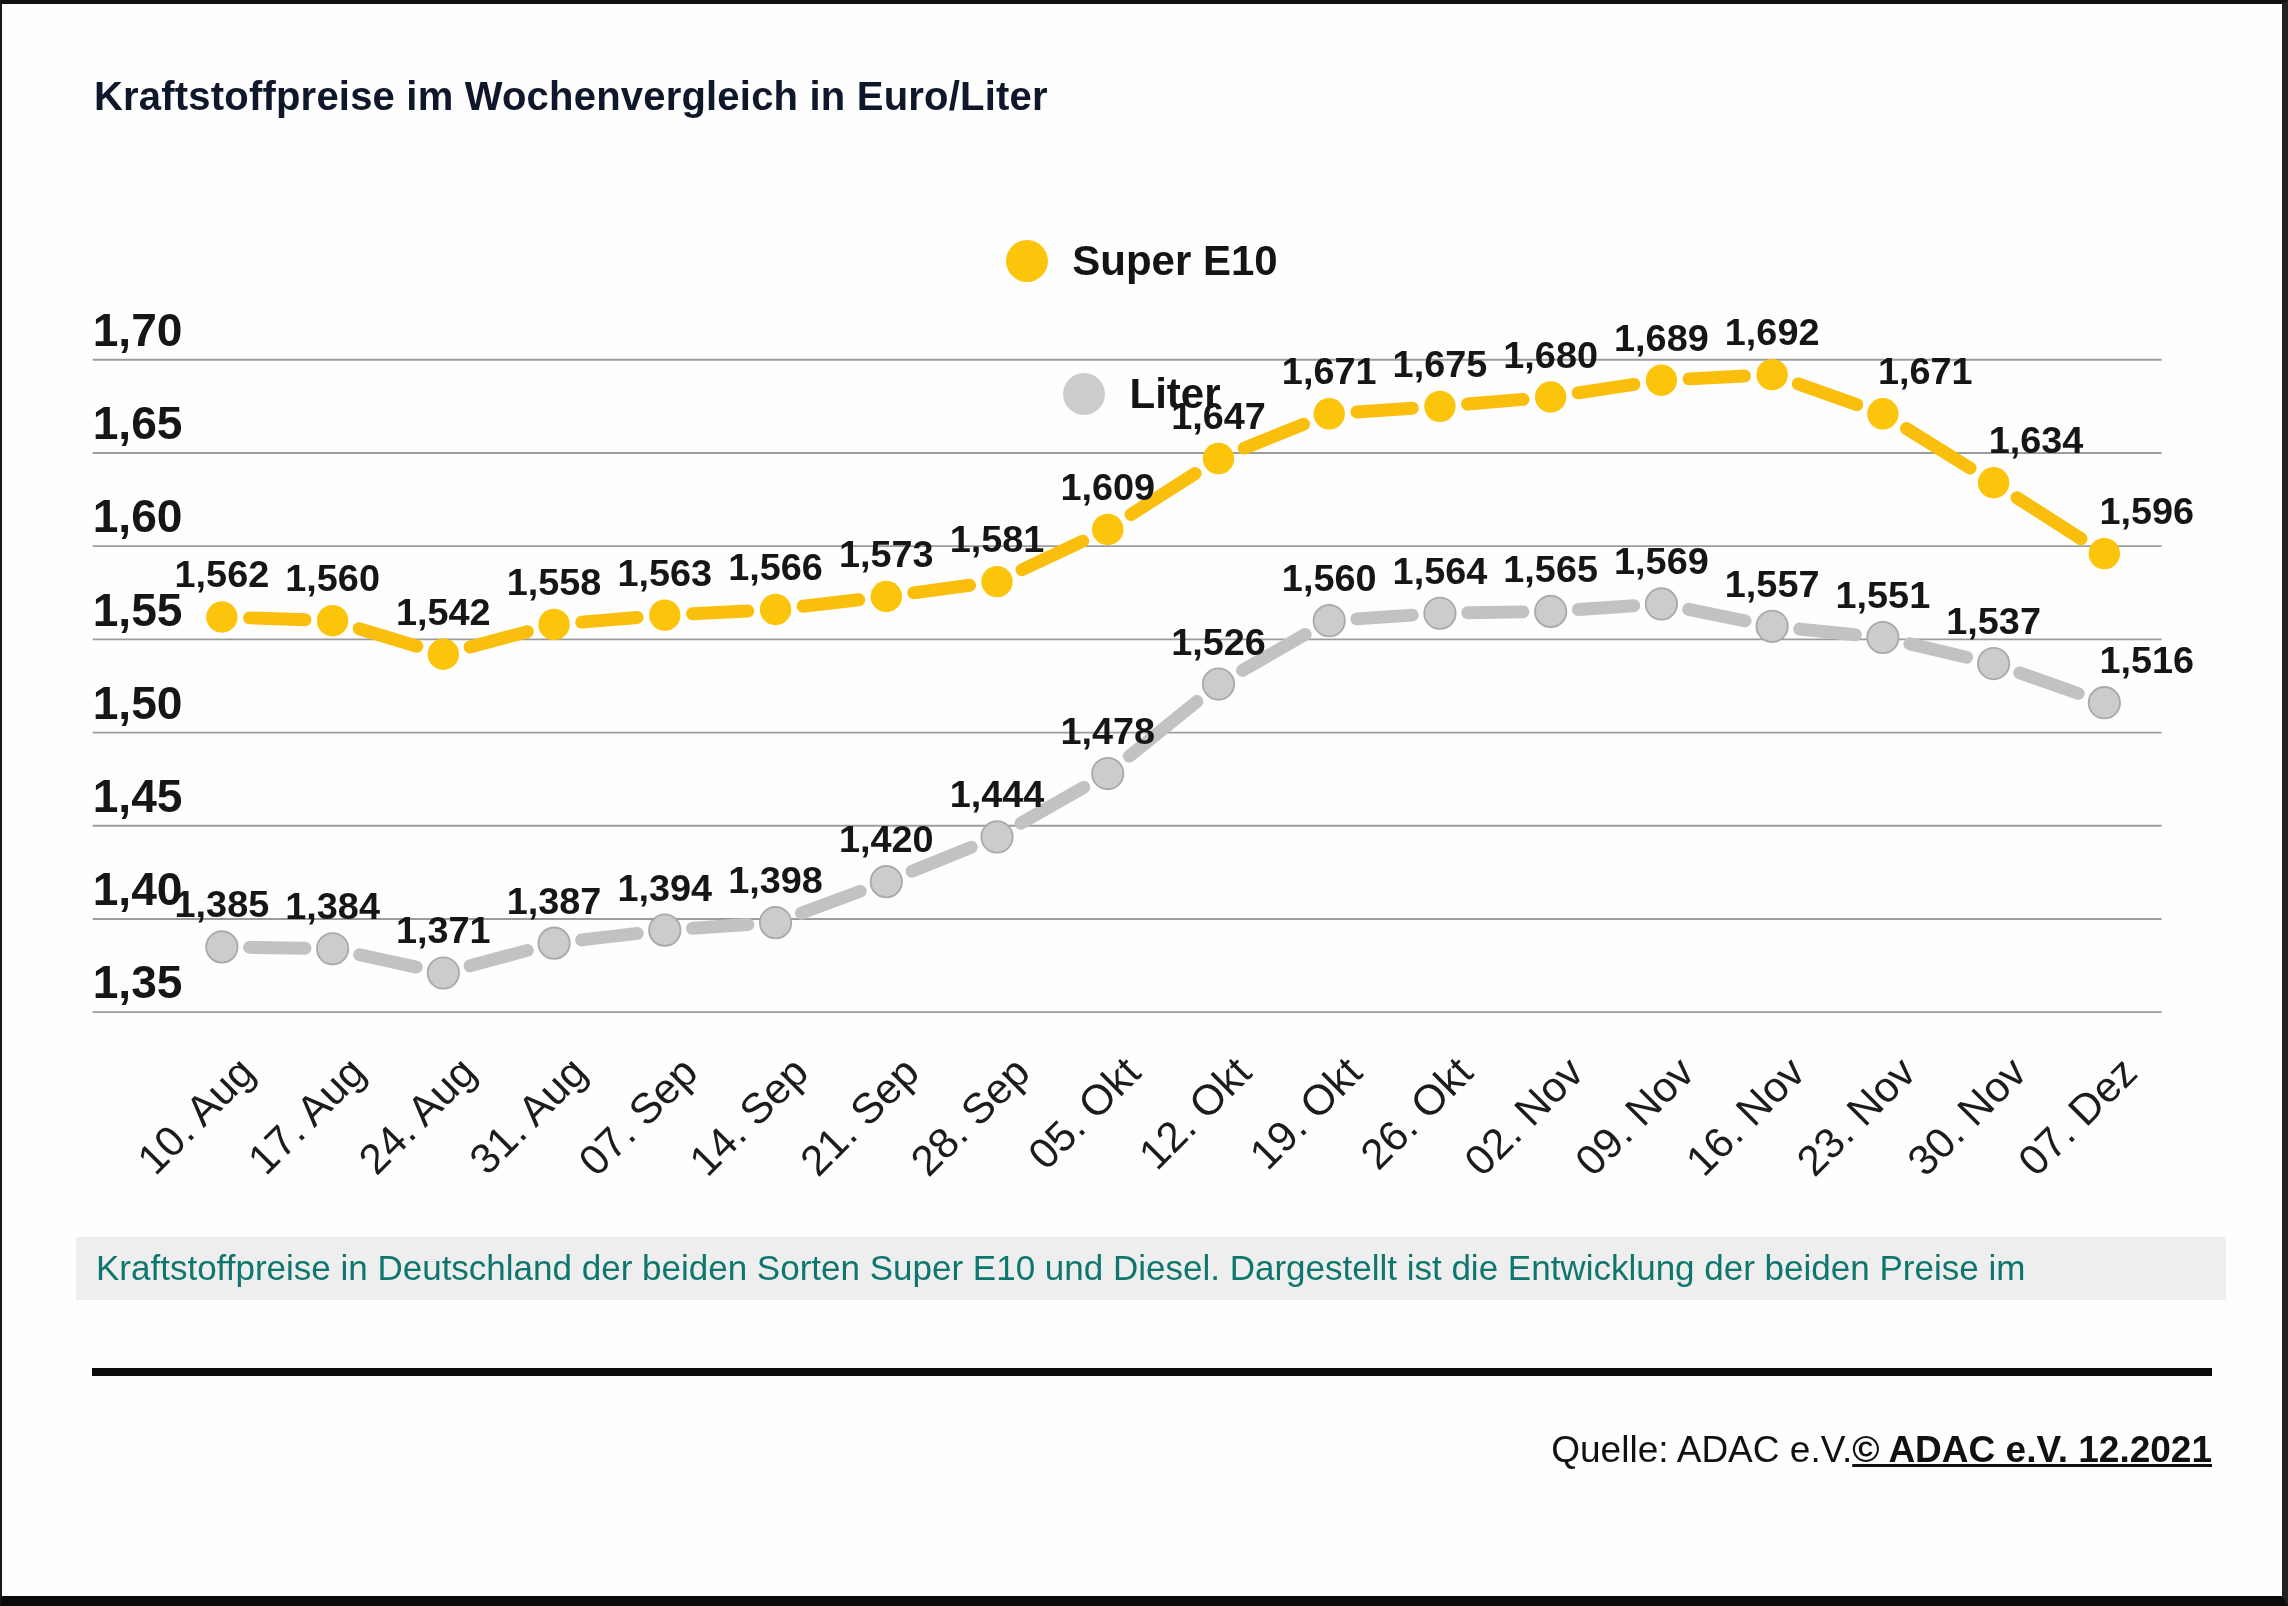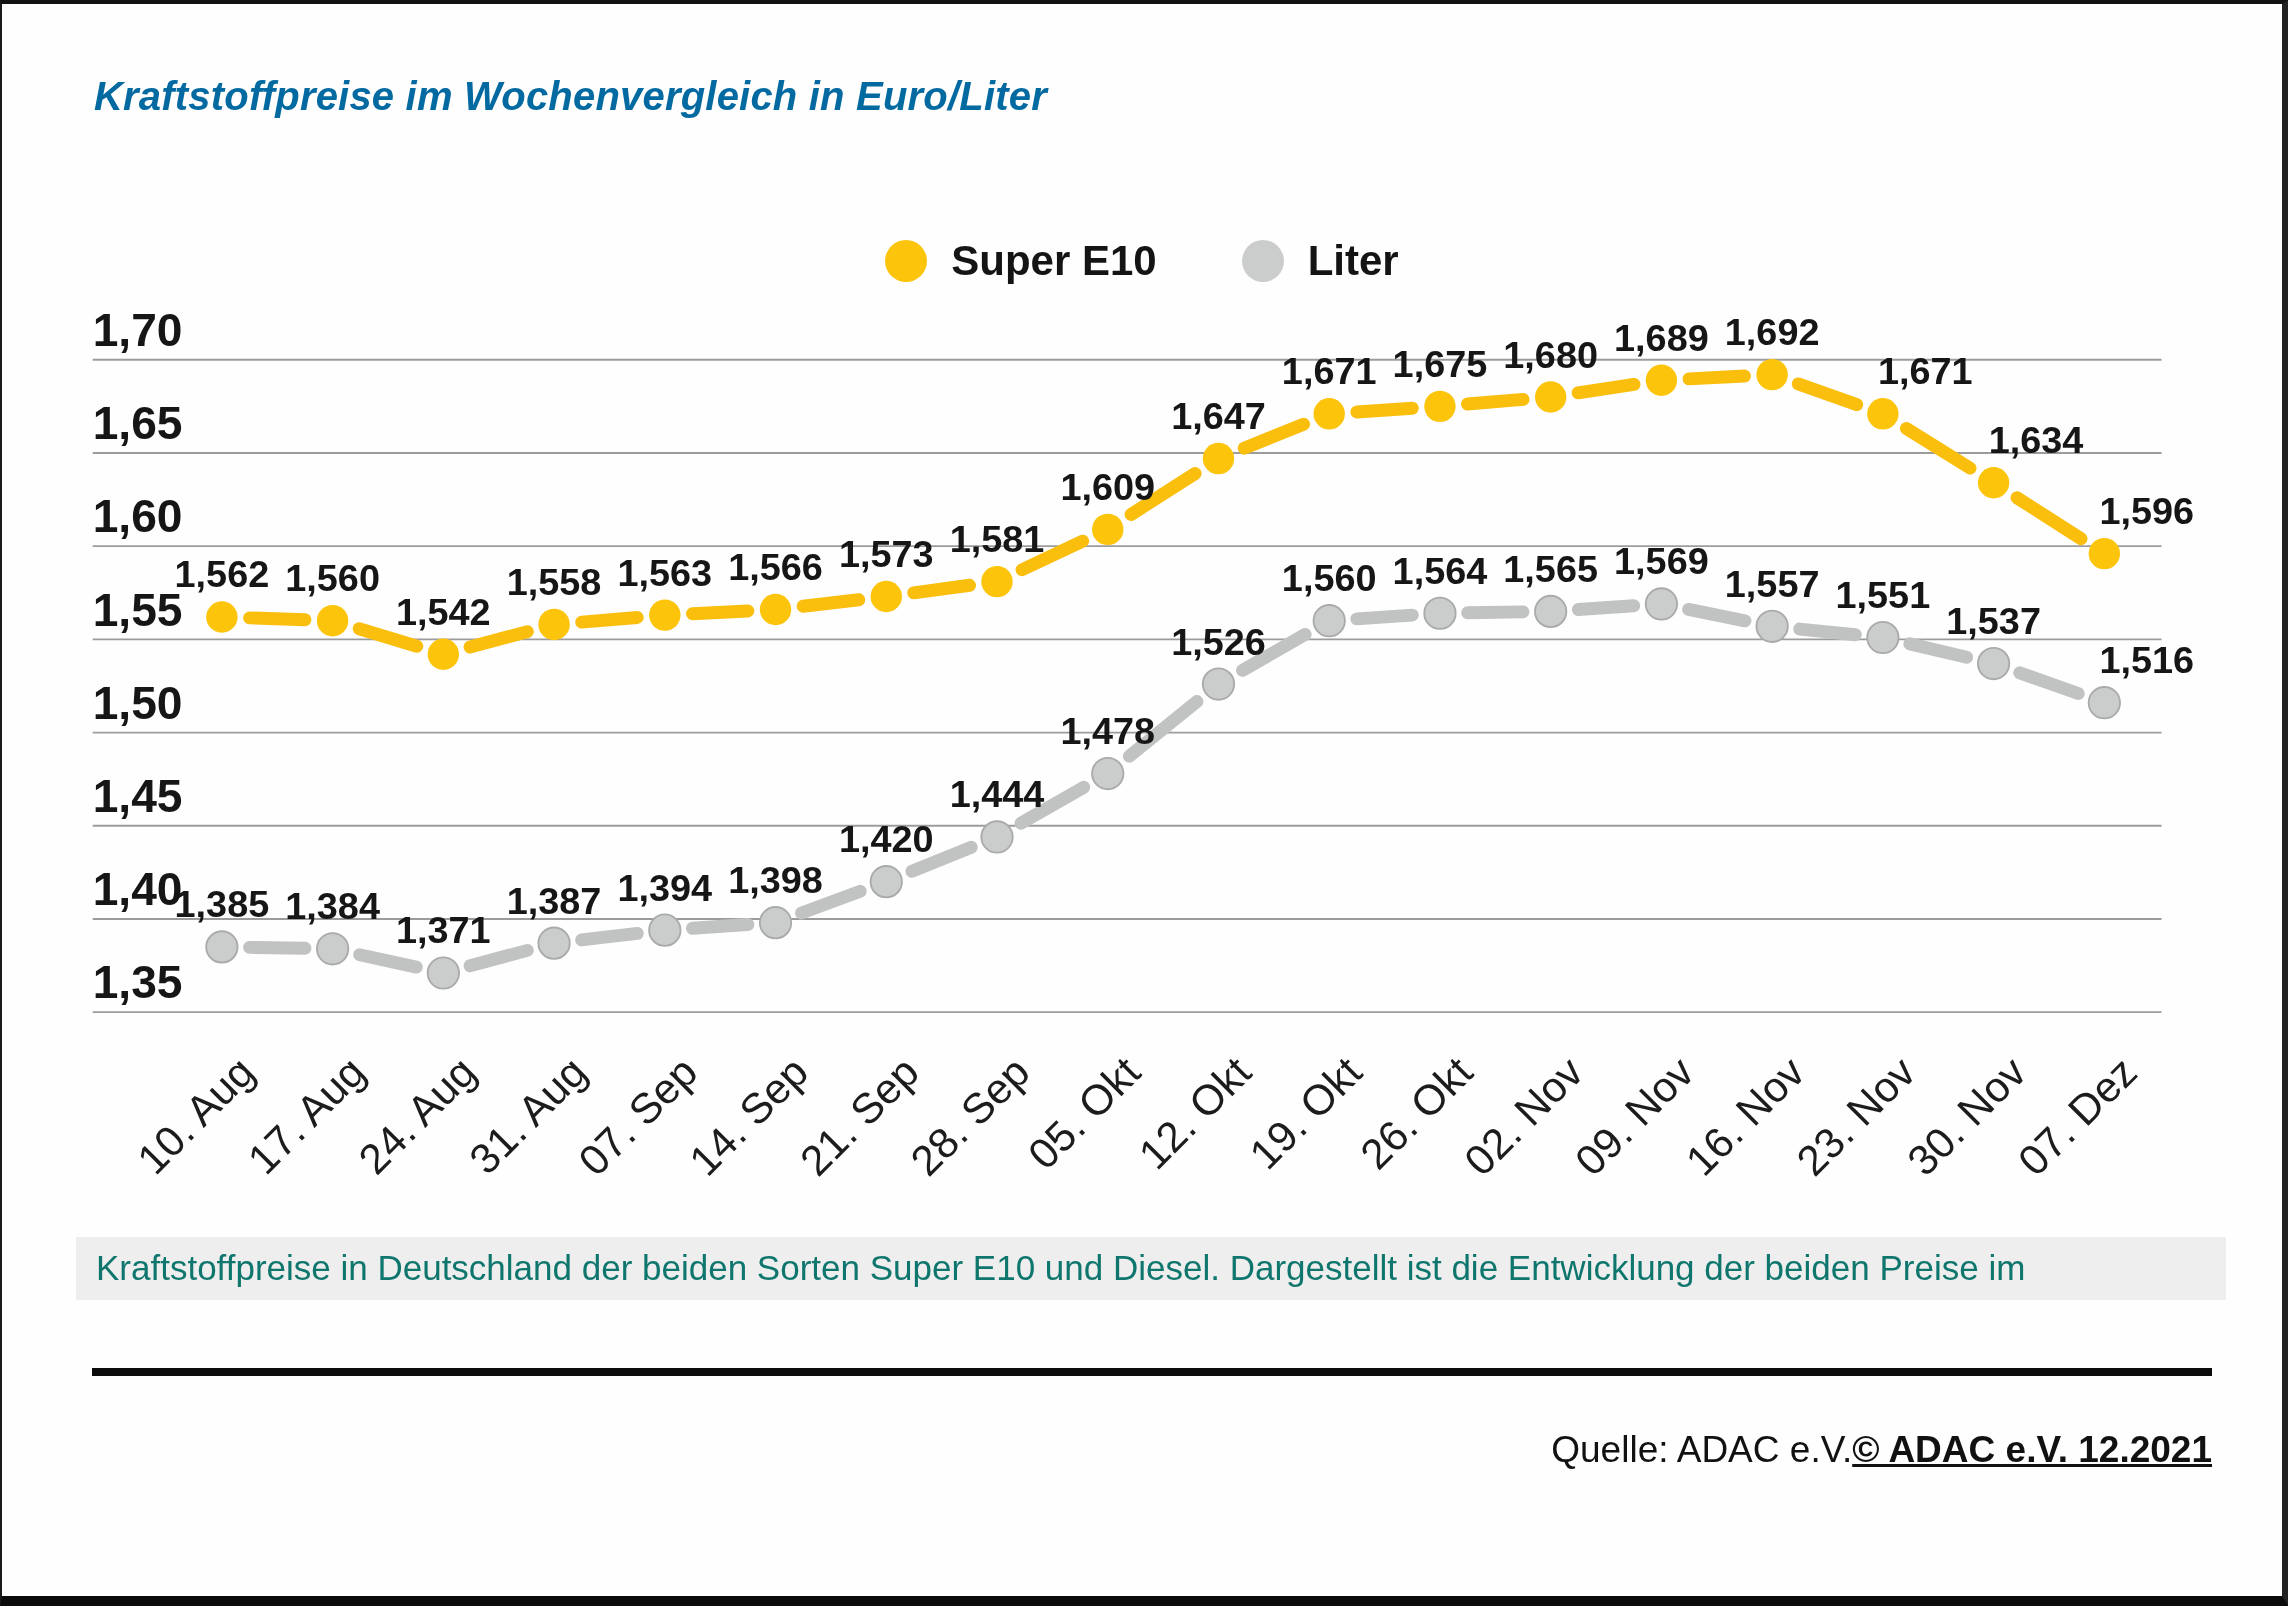--- a/index.html
+++ b/index.html
@@ -6,25 +6,25 @@
   html,body { width:2289px; height:1607px; background:#ffffff; }
   body { font-family:"Liberation Sans", sans-serif; }
   .page {
     position:relative; width:2289px; height:1607px; background:#fefefe;
     border-top:4.6px solid #121212; border-bottom:11px solid #0b0b0b;
     border-left:2.8px solid #1a1a1a; border-right:7.4px solid #222222;
     overflow:hidden;
   }
   .title {
     position:absolute; left:92px; top:70px;
-    font-size:40px; font-weight:700; color:#0369a1; letter-spacing:0.2px;font-style:italic;
+    font-size:40px; font-weight:700; color:#0f172a; letter-spacing:0.2px;
   }
   .legend {
     position:absolute; top:233px; left:0; width:100%;
-    display:flex; justify-content:center; align-items:center; gap:85px;
+    display:flex; justify-content:center; align-items:center; gap:85px;flex-direction:column;
   }
   .legend-item { display:flex; align-items:center; gap:24px; }
   .legend-dot { width:42px; height:42px; border-radius:50%; }
   .legend-label { font-size:42px; font-weight:700; color:#141414; }
   svg.chart { position:absolute; left:0; top:305px; }
   .footnote {
     position:absolute; left:74px; top:1233px; width:2150px;
     background:#eeeeee; padding:9.2px 20px 11px 20px;
     font-size:35px; color:#0f766e; line-height:43px;
   }

